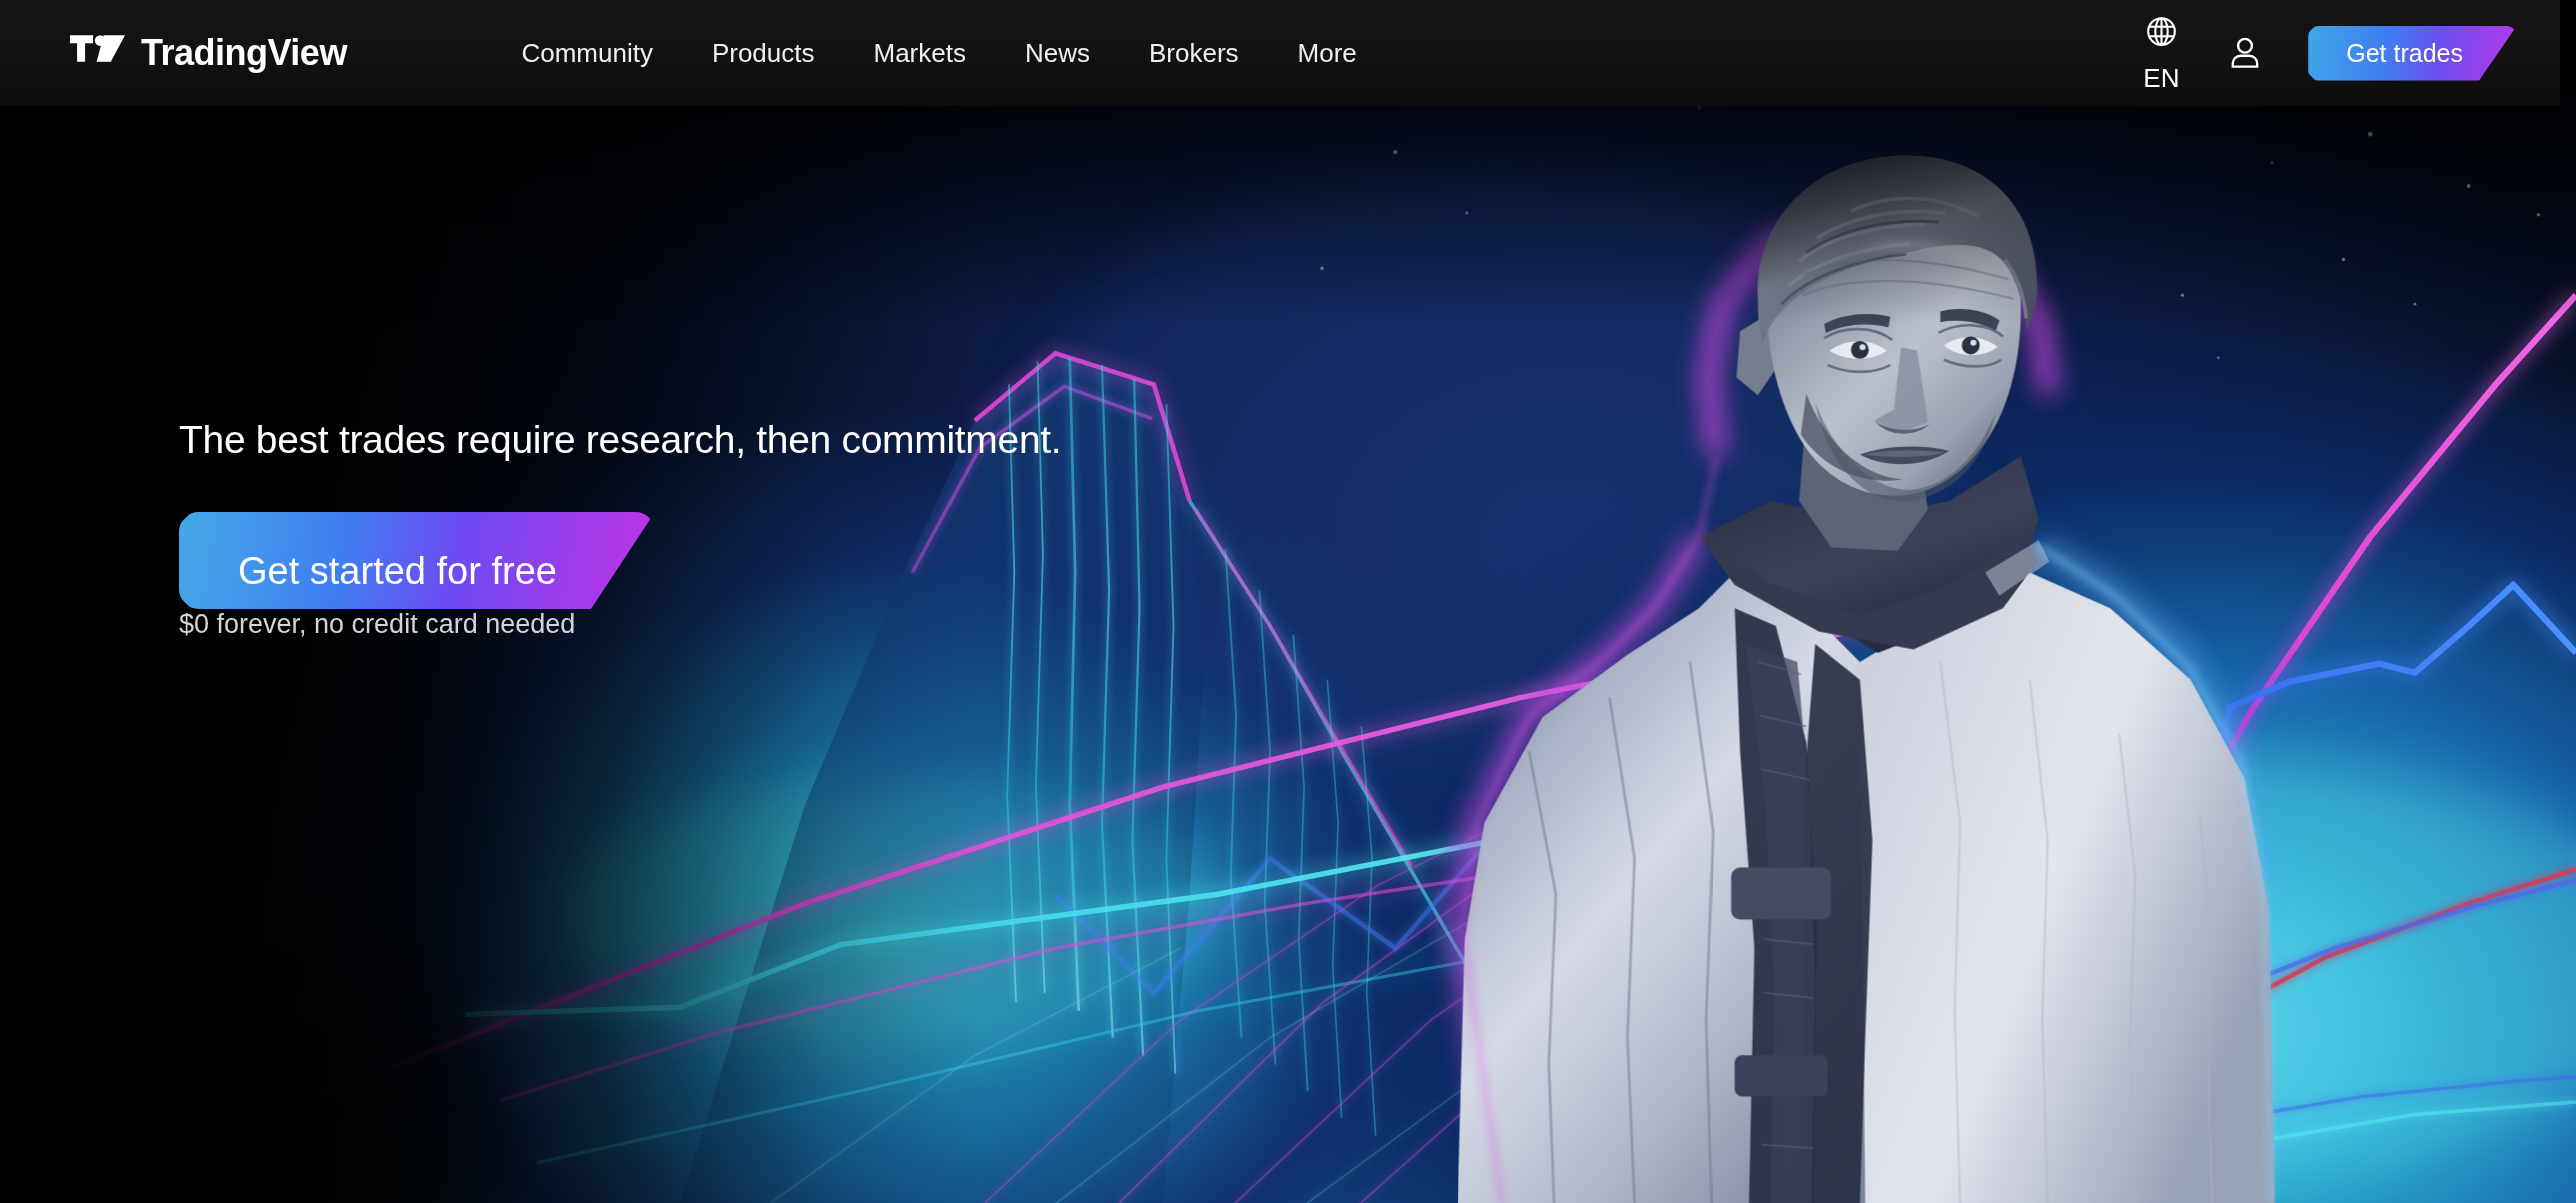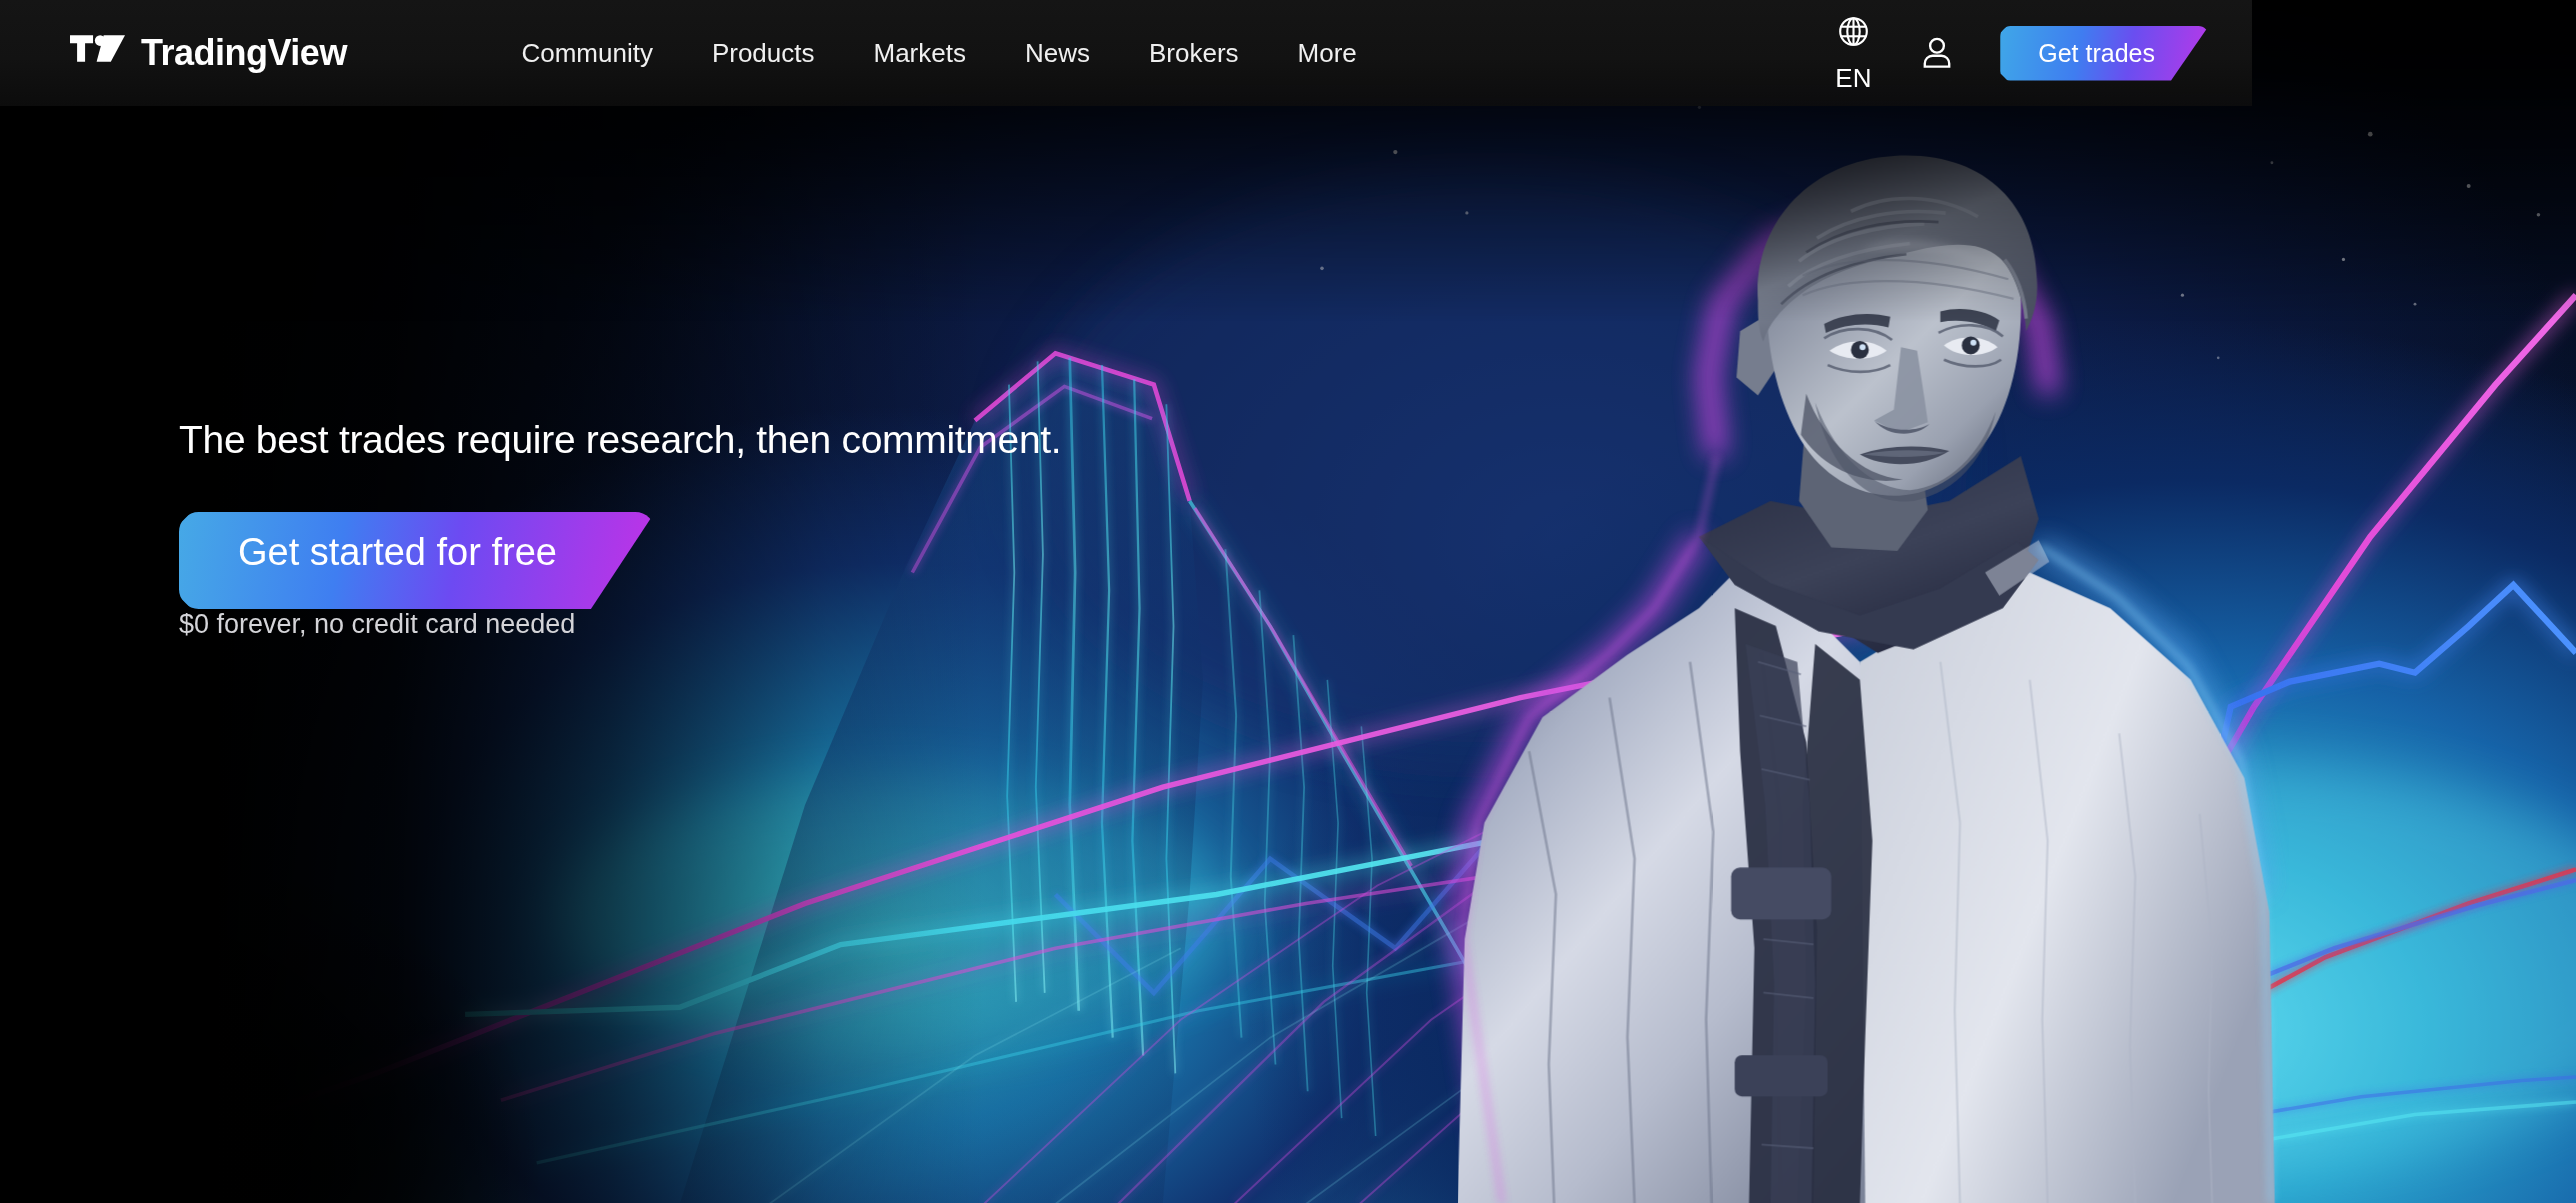--- a/index.html
+++ b/index.html
@@ -41,21 +41,21 @@
     background:radial-gradient(ellipse 626px 465px at 54px 501px, #000 0%, rgba(0,0,0,0.9) 40%, rgba(0,0,0,0) 78%);
   }
 
   .art-svg { position:absolute; left:0; top:0; width:2576px; height:1204px; }
 
   
   .figure { position:absolute; left:1234px; top:36px; width:1055px; height:1168px; }
 
   
   .header {
-    position:absolute; left:0; top:0; width:2252px; height:106px;
+    position:absolute; left:0; top:0; width:2560px; height:106px;
     display:flex; align-items:center;
     background:linear-gradient(180deg, #151515 0%, #121212 55%, rgba(14,14,14,0.86) 100%);
     z-index:50;
   }
   .logo { display:flex; align-items:center; gap:16px; margin-left:70px; cursor:pointer; }
   .logo-mark { width:55px; height:36px; flex:none; }
   .logo-text { color:#fff; font-size:36px; font-weight:700; letter-spacing:-0.5px; white-space:nowrap; }
 
   .nav { display:flex; align-items:center; gap:0; margin-left:145px; }
   .nav-item {
@@ -90,21 +90,21 @@
   }
   .headline .ln { display:block; white-space:nowrap; }
   .headline .slash { margin-left:9px; }
 
   .subhead {
     color:#fff; font-size:39px; font-weight:400; letter-spacing:-0.3px;
     margin-top:75px; white-space:nowrap;
   }
 
   .cta {
-    position:relative; margin-top:50px; display:inline-flex; align-items:center;
+    position:relative; margin-top:50px; display:inline-flex; align-items:flex-end;
     height:97px; padding:0 98px 16px 59px; cursor:pointer;
     color:#fff; font-size:38px; font-weight:400; white-space:nowrap;
     background:linear-gradient(100deg, #46a9e6 0%, #3f7ef1 34%, #6d4af2 58%, #c132e6 100%);
     border-radius:19.7px;
     clip-path:polygon(0 12.5px, 0 calc(100% - 12.5px), 12.5px 100%, calc(100% - 64px) 100%, 100% 0, 12.5px 0);
   }
 
   .fineprint {
     color:#d4d4d8; font-size:27px; font-weight:400; white-space:nowrap;
   }

